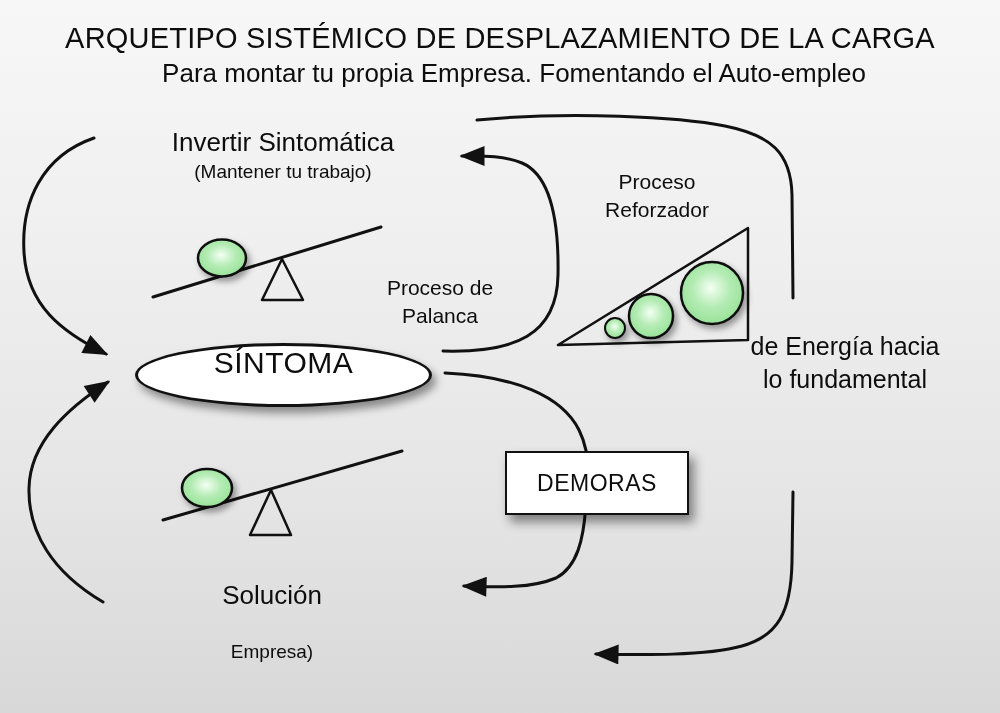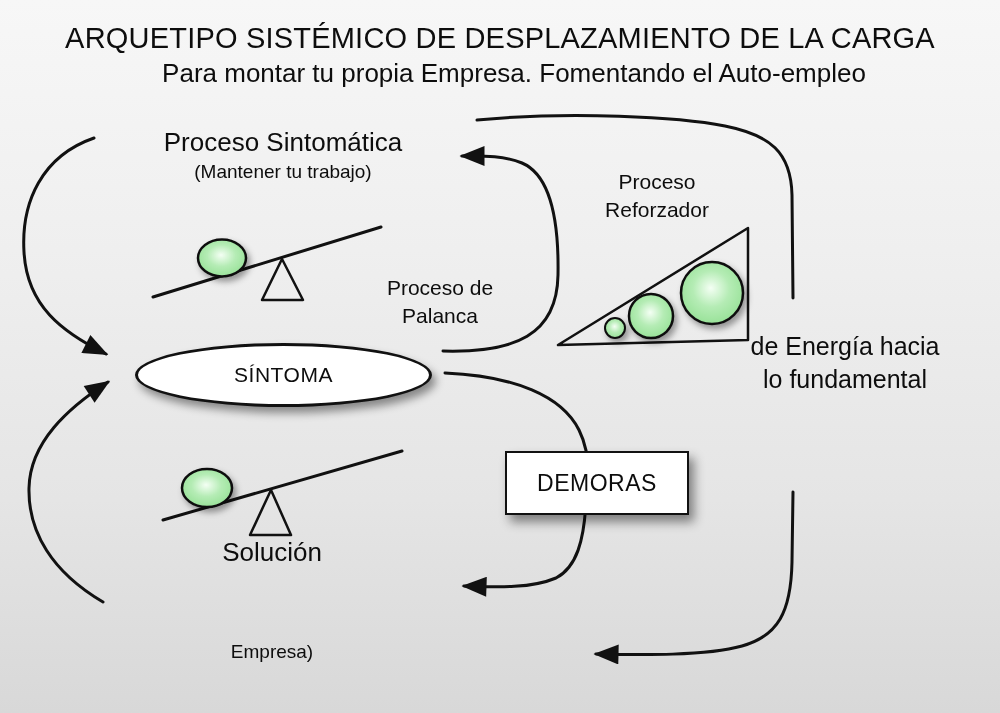--- a/index.html
+++ b/index.html
@@ -20,28 +20,28 @@
   .stage{position:absolute;inset:0;width:1000px;height:713px;}
   svg.layer{position:absolute;left:0;top:0;z-index:1;}
   .txt{position:absolute;z-index:2;text-align:center;white-space:nowrap;}
   .title{left:0;top:22px;width:1000px;font-size:29px;letter-spacing:.2px;}
   .subtitle{left:0;top:58px;width:1000px;font-size:26px;margin-left:14px;}
   .sol-sint{left:83px;top:125px;width:400px;font-size:26px;line-height:34px;}
   .sol-sint .sub{font-size:19px;line-height:26px;}
   .proc-ref{left:577px;top:168px;width:160px;font-size:21px;line-height:28px;}
   .proc-pal{left:360px;top:274px;width:160px;font-size:21px;line-height:28px;text-align:center;}
   .energia{left:720px;top:330px;width:250px;font-size:25px;line-height:33px;}
-  .sol-fund{left:122px;top:533px;width:300px;font-size:26px;line-height:38px;}
+  .sol-fund{left:122px;top:576px;width:300px;font-size:26px;line-height:38px;}
   .sol-fund-sub{left:122px;top:638px;width:300px;font-size:19px;line-height:28px;}
   .sintoma{
     position:absolute;z-index:2;left:135px;top:343px;width:297px;height:64px;
     background:var(--node-fill);border:3px solid var(--line);border-radius:50%;
     box-shadow:4px 6px 9px rgba(0,0,0,.42);
-    display:flex;align-items:center;justify-content:center;
-    font-size:21px;letter-spacing:.5px;
+    display:flex;justify-content:center;
+    font-size:30px;letter-spacing:.5px;
   }
   .demoras{
     position:absolute;z-index:2;left:489px;top:451px;width:184px;height:64px;
     background:var(--node-fill);border:2.5px solid var(--line);
     box-shadow:5px 7px 10px rgba(0,0,0,.45);
     display:flex;align-items:center;justify-content:center;
     font-size:23px;letter-spacing:.5px;margin-left:16px;
   }
 </style>
 </head>
@@ -92,21 +92,21 @@
       <circle cx="615" cy="328" r="10" fill="url(#greenBall)" stroke="#111" stroke-width="2" filter="url(#softShadow)"></circle>
       <circle cx="651" cy="316" r="22" fill="url(#greenBall)" stroke="#111" stroke-width="2.5" filter="url(#softShadow)"></circle>
       <circle cx="712" cy="293" r="31" fill="url(#greenBall)" stroke="#111" stroke-width="2.5" filter="url(#softShadow)"></circle>
     </g>
   </svg>
 
   <div class="txt title">ARQUETIPO SISTÉMICO DE DESPLAZAMIENTO DE LA CARGA</div>
   <div class="txt subtitle">Para montar tu propia Empresa. Fomentando el Auto-empleo</div>
 
   <div class="txt sol-sint">
-    <div>Proceso Sintomática</div>
+    <div>Invertir Sintomática</div>
     <div class="sub">(Mantener tu trabajo)</div>
   </div>
 
   <div class="txt proc-ref">
     <div>Proceso</div>
     <div>Reforzador</div>
   </div>
 
   <div class="txt proc-pal">
     <div>Proceso de</div>

